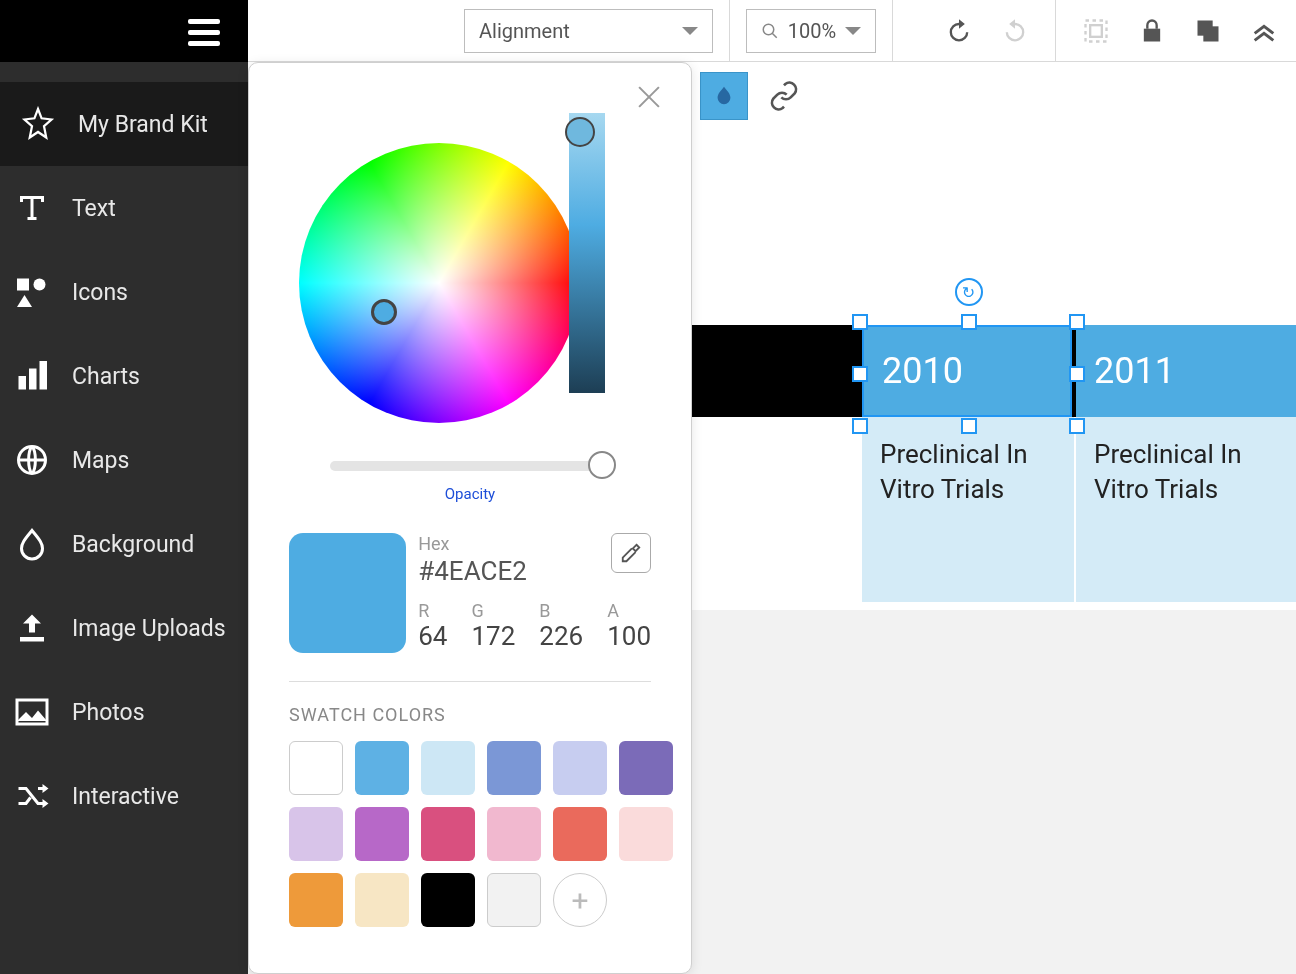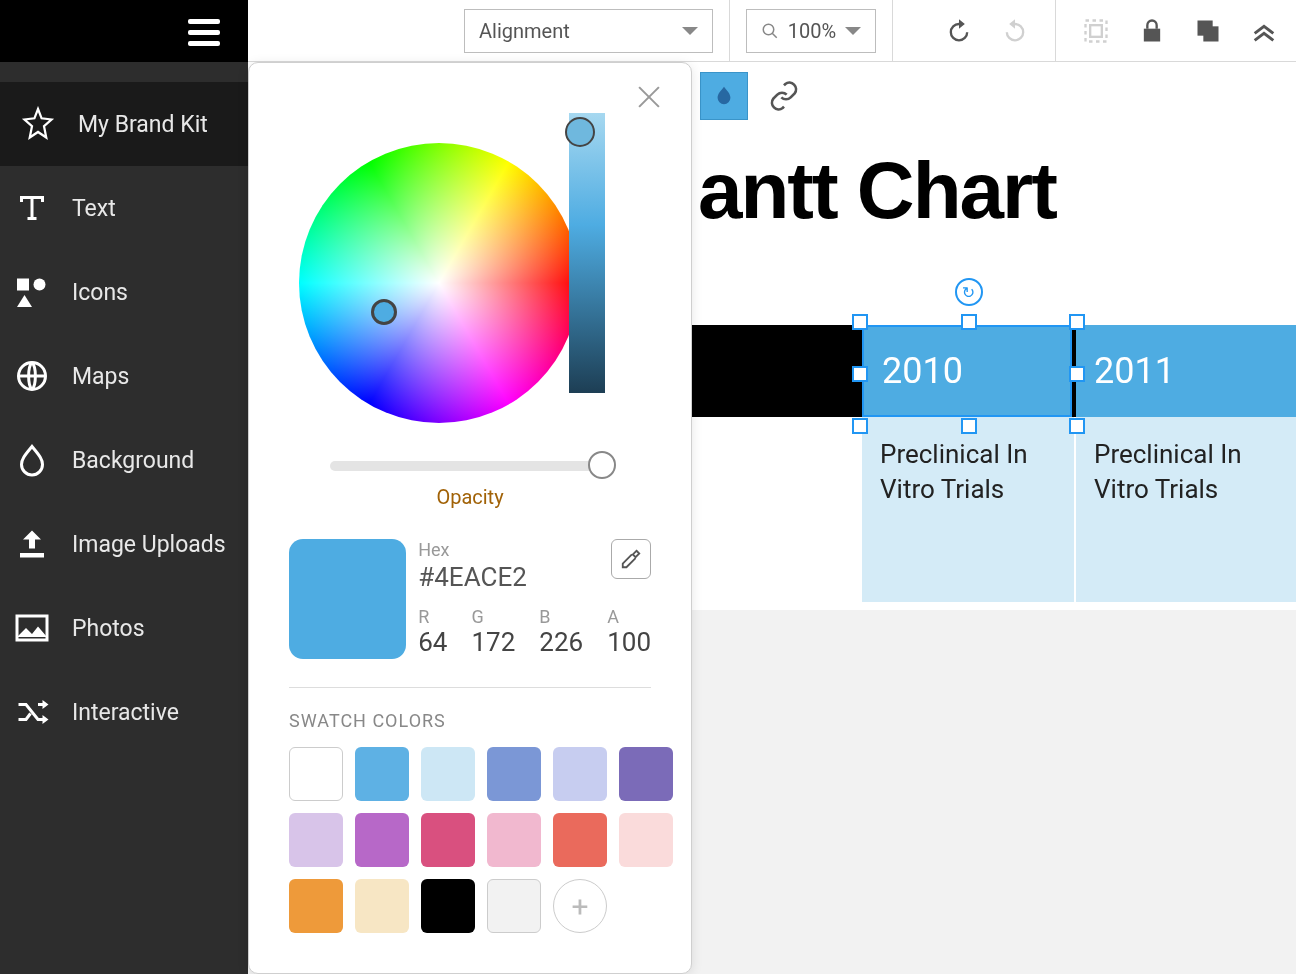--- a/index.html
+++ b/index.html
@@ -67,21 +67,21 @@
 .close-x::before { transform: rotate(45deg); }
 .close-x::after { transform: rotate(-45deg); }
 .color-wheel { position: relative; width: 280px; height: 280px; border-radius: 50%; margin: 50px 0 0 10px; background: conic-gradient(from 90deg, #ff0000, #ff00ff, #0000ff, #00ffff, #00ff00, #ffff00, #ff0000); }
 .color-wheel::after { content:""; position:absolute; inset:0; border-radius:50%; background: radial-gradient(circle, #fff 0%, rgba(255,255,255,0) 70%); }
 .wheel-cursor { position: absolute; left: 72px; top: 156px; width: 26px; height: 26px; border-radius: 50%; border: 3px solid #444; background: #4EACE2; z-index: 2; cursor: pointer; }
 .lightness-bar { position: absolute; left: 320px; top: 50px; width: 36px; height: 280px; background: linear-gradient(to bottom, #a6d8f0 0%, #4EACE2 40%, #1d3e54 100%); cursor: pointer; }
 .lightness-cursor { position: absolute; left: 316px; top: 54px; width: 30px; height: 30px; border-radius: 50%; border: 2px solid #444; background: #6fb8de; cursor: pointer; }
 .opacity-row { margin-top: 38px; display: flex; flex-direction: column; align-items: center; }
 .opacity-track { width: 280px; height: 10px; background: #e4e4e4; border-radius: 5px; position: relative; cursor: pointer; }
 .opacity-thumb { position: absolute; right: -6px; top: -10px; width: 28px; height: 28px; background: #fff; border: 2px solid #888; border-radius: 50%; cursor: pointer; }
-.opacity-label { margin-top: 14px; color: #a16207; font-size: 20px; }
+.opacity-label { margin-top: 14px; color: #1d4ed8; font-size: 15px; }
 .color-info { margin-top: 30px; display: flex; gap: 12px; align-items: flex-start; }
 .big-swatch { width: 120px; height: 120px; border-radius: 14px; background: #4EACE2; }
 .color-values { flex: 1; }
 .hex-label { color: #999; font-size: 18px; }
 .hex-value { font-size: 26px; color: #555; margin-top: 2px; }
 .rgba-row { display: flex; gap: 24px; margin-top: 14px; }
 .rgba-col { text-align: left; }
 .rgba-label { color: #999; font-size: 18px; }
 .rgba-val { font-size: 26px; color: #444; }
 .eyedrop { width: 40px; height: 40px; border: 1px solid #aaa; border-radius: 6px; display: flex; align-items: center; justify-content: center; cursor: pointer; }
@@ -126,20 +126,30 @@
             <rect x="2" y="3" width="8" height="8"></rect>
             <circle cx="17" cy="7" r="4"></circle>
             <path d="M2 22l5-8 5 8z"></path>
           </svg>
         </span>
       <span>Icons</span>
     </div>
     <div class="sidebar-item">
       <span class="icon">
           <svg viewBox="0 0 24 24">
+            <rect x="3" y="12" width="5" height="9"></rect>
+            <rect x="10" y="7" width="5" height="14"></rect>
+            <rect x="17" y="2" width="5" height="19"></rect>
+          </svg>
+        </span>
+      <span>Charts</span>
+    </div>
+    <div class="sidebar-item">
+      <span class="icon">
+          <svg viewBox="0 0 24 24">
             <circle cx="12" cy="12" r="9" fill="none" stroke="#fff" stroke-width="2"></circle>
             <path d="M3 12h18M12 3c3 3 3 15 0 18M12 3c-3 3-3 15 0 18" fill="none" stroke="#fff" stroke-width="2"></path>
           </svg>
         </span>
       <span>Maps</span>
     </div>
     <div class="sidebar-item">
       <span class="icon">
           <svg viewBox="0 0 24 24">
             <path d="M12 3c4 5 7 8 7 12a7 7 0 11-14 0c0-4 3-7 7-12z" fill="none" stroke="#fff" stroke-width="2"></path>
@@ -238,21 +248,20 @@
   </div>
   <div class="link-button">
     <svg viewBox="0 0 24 24" fill="none" stroke="#555" stroke-width="2">
         <path d="M10 13a5 5 0 007 0l3-3a5 5 0 00-7-7l-1 1M14 11a5 5 0 00-7 0l-3 3a5 5 0 007 7l1-1"></path>
       </svg>
   </div>
 </div>
 
 <div class="canvas">
   <div class="canvas-white"></div>
-  <div class="canvas-title">antt Chart</div>
   <div class="black-bar"></div>
   <div class="year-cell year-2010">
       <span>2010</span>
     </div>
   <div class="year-cell year-2011">
       <span>2011</span>
     </div>
   <div class="body-cell body-2010"><span>Preclinical In Vitro Trials</span></div>
   <div class="body-cell body-2011"><span>Preclinical In Vitro Trials</span></div>
   <div class="sel-box">

